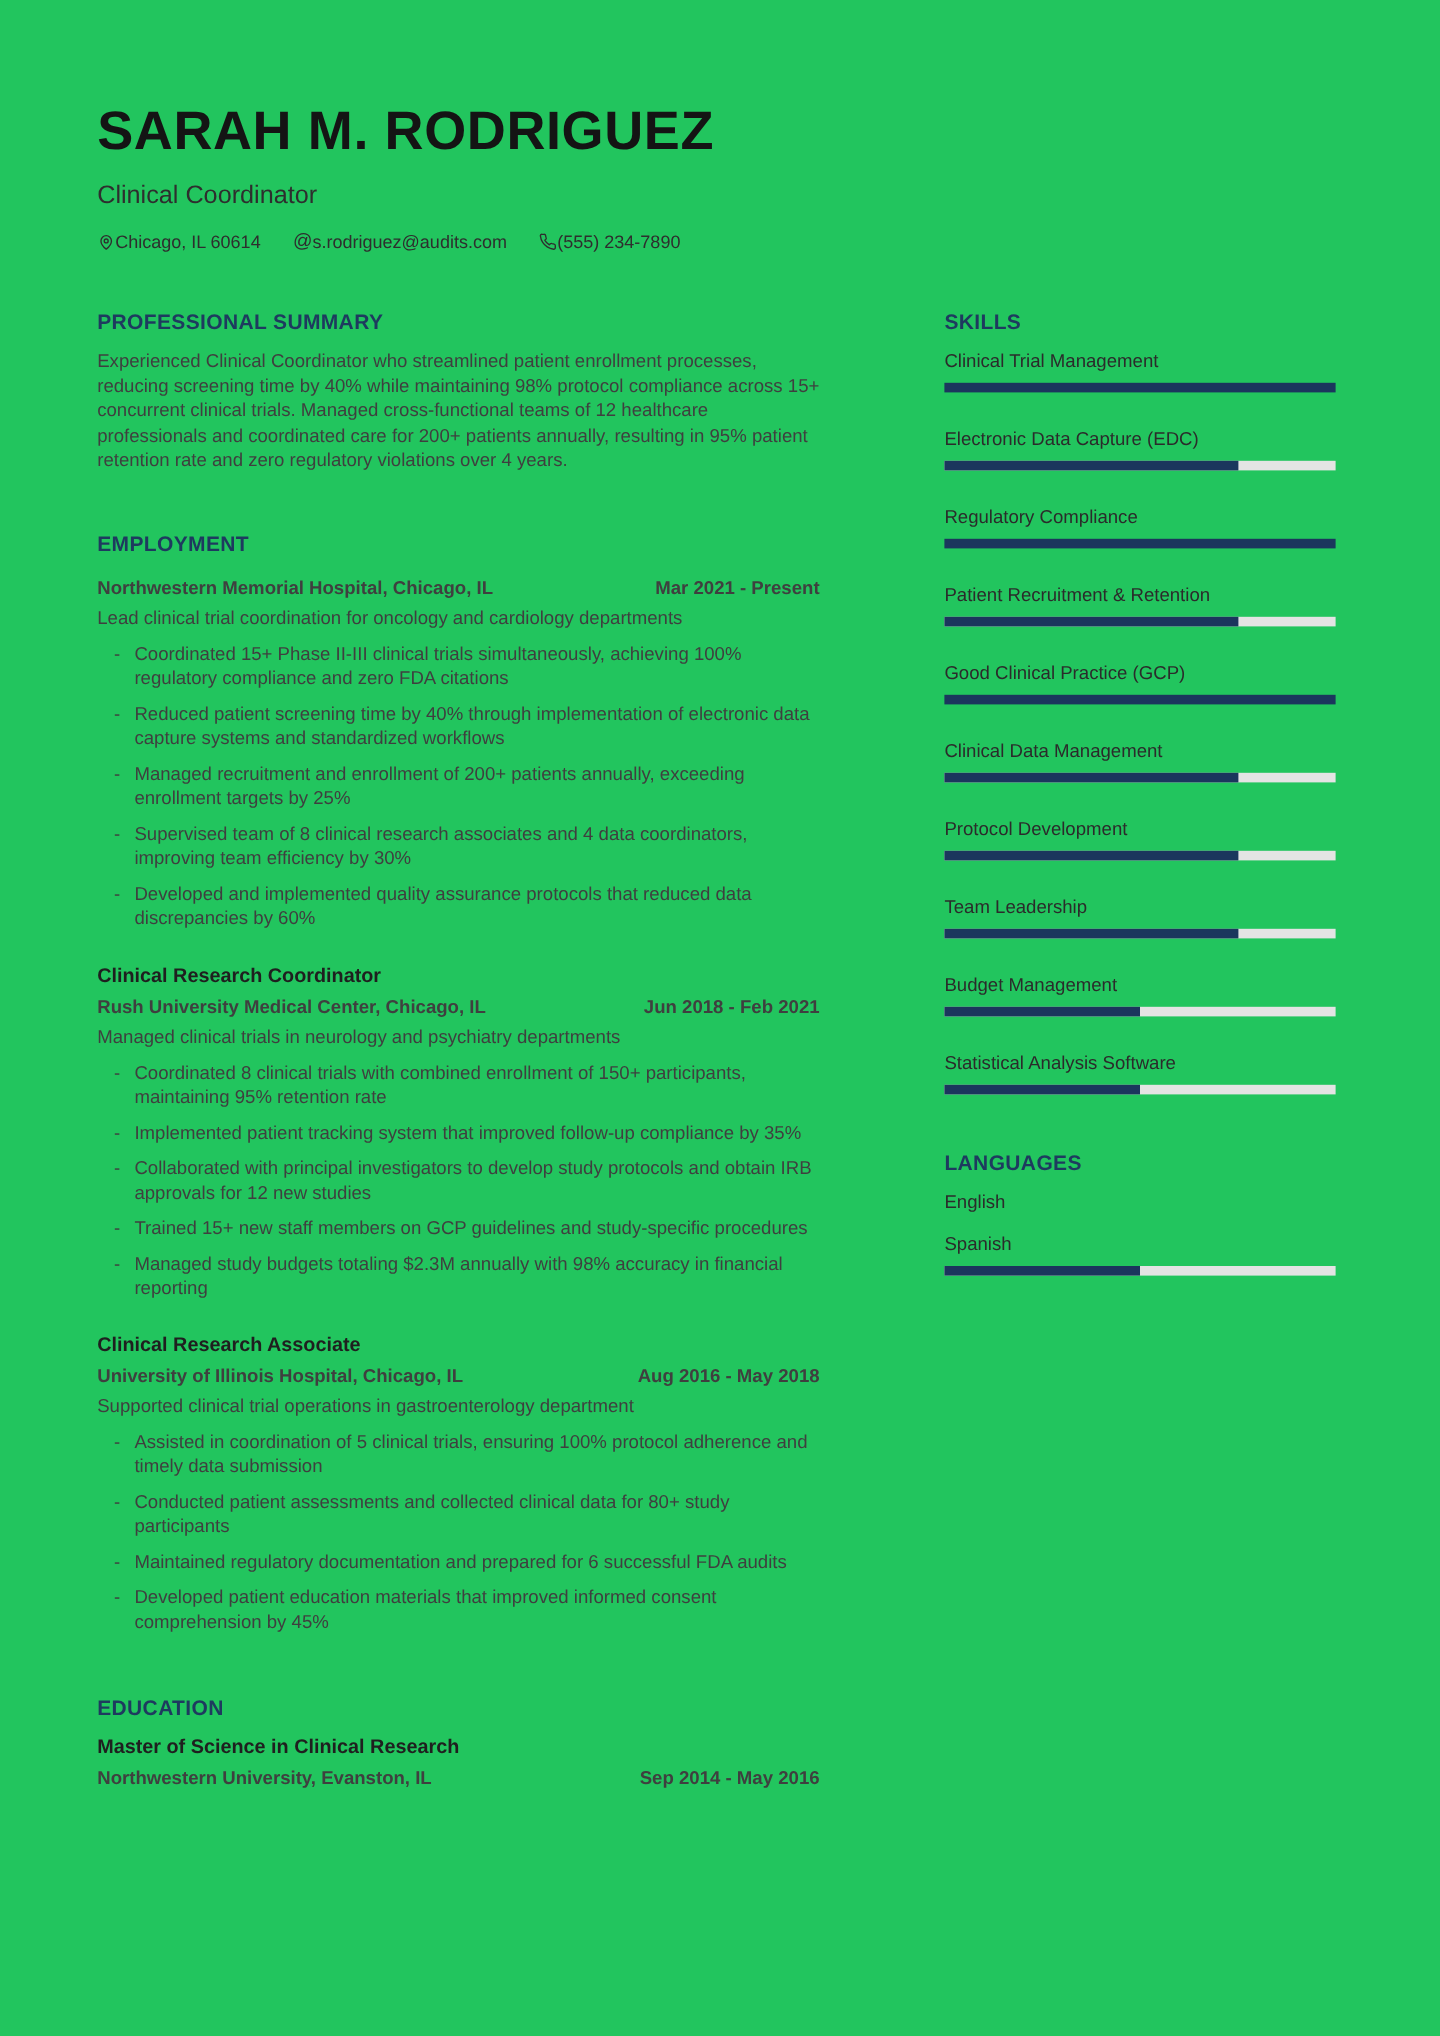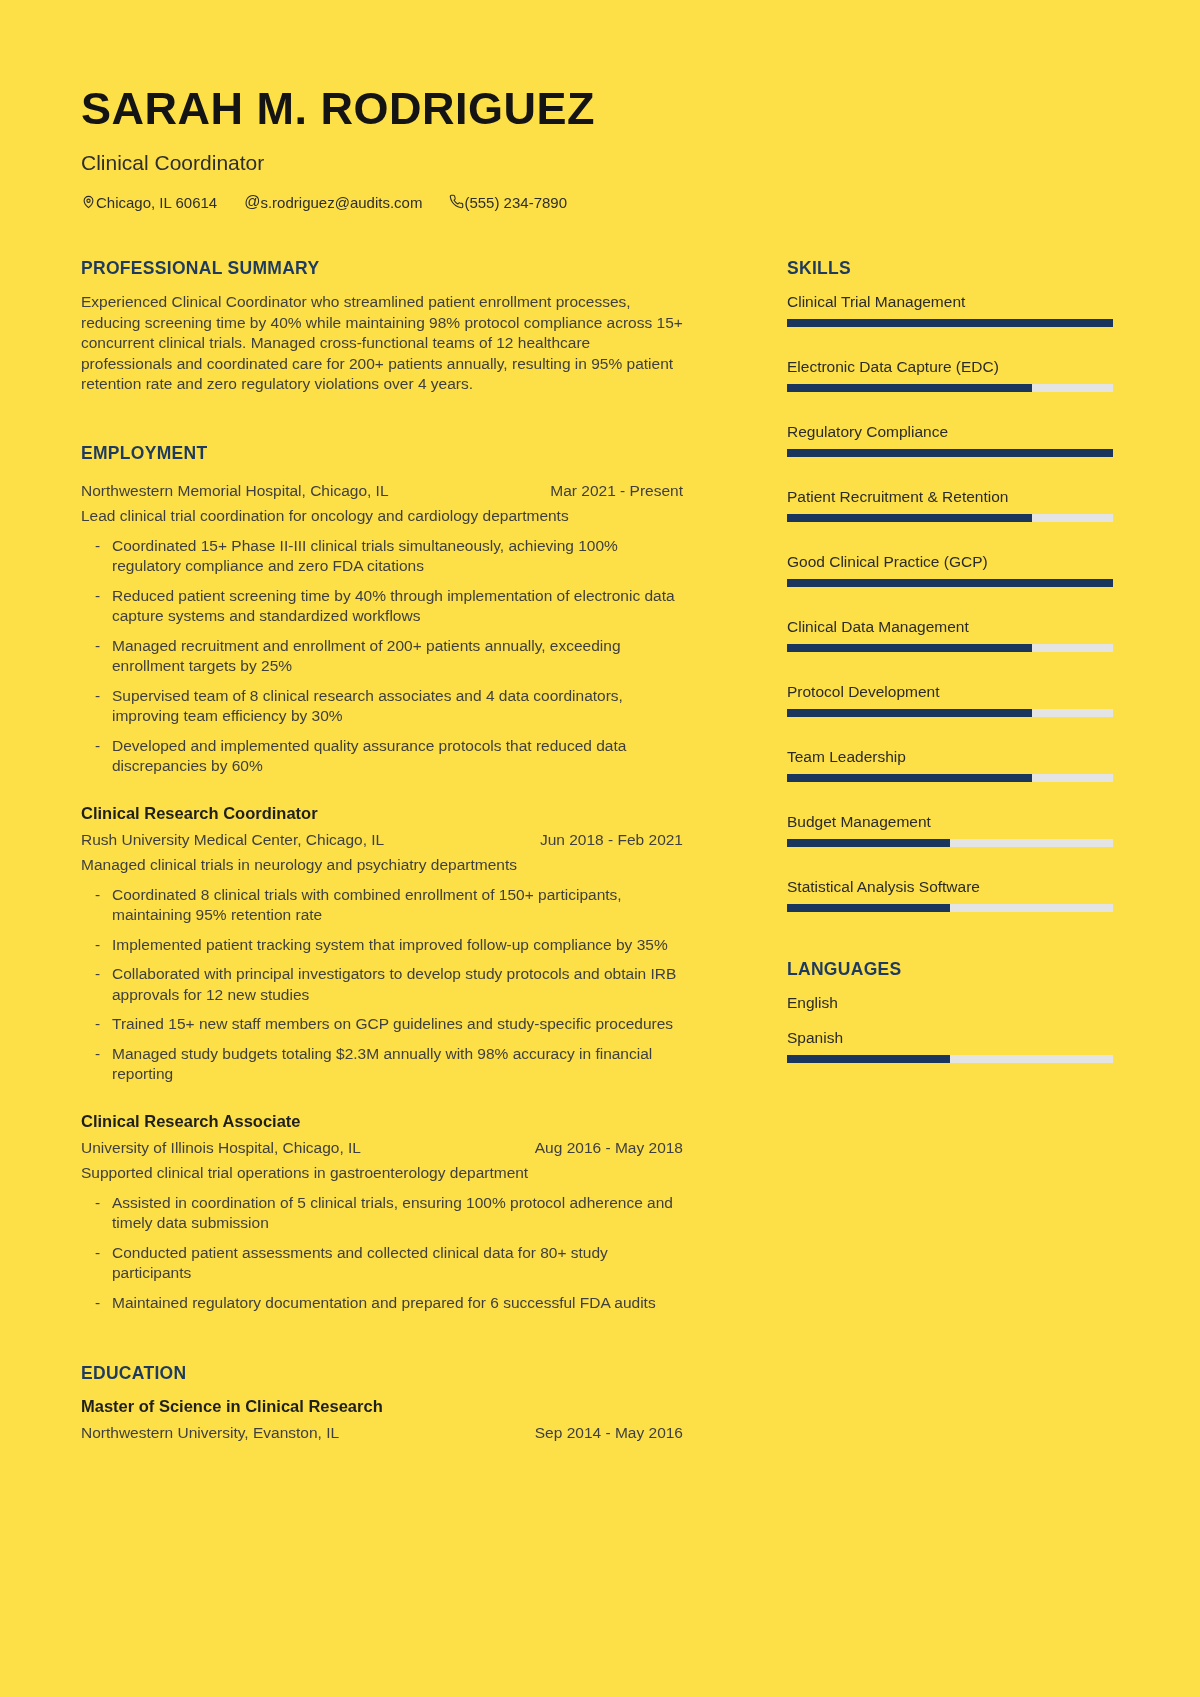--- a/index.html
+++ b/index.html
@@ -1,18 +1,18 @@
 <!DOCTYPE html>
 <html><head>
 <meta charset="utf-8">
 <style>
   html,body{margin:0;padding:0;background:#ffffff;}
   .page{
     width:1200px;height:1697px;box-sizing:border-box;position:relative;
-    background:#fde047;overflow:hidden;
+    background:#22c55e;overflow:hidden;
     padding:86px 87px 40px 81px;
     font-family:"Liberation Sans",sans-serif;color:#3f3f3f;
   }
   
   .name{font-size:45px;line-height:1;font-weight:700;color:#141414;letter-spacing:.5px;margin:0;}
   .job-headline{font-size:21px;color:#2e2e2e;font-weight:400;margin:20px 0 0 0;}
   .contact-row{display:flex;align-items:center;gap:27px;margin-top:19px;font-size:15px;color:#2e2e2e;}
   .contact-item{display:flex;gap:0;}
   .contact-item svg{display:block;}
   .at-glyph{font-size:16px;font-weight:400;color:#2e2e2e;line-height:1;}
@@ -21,21 +21,21 @@
   .main-col{width:602px;}
   .side-col{width:326px;margin-left:auto;}
   .section-heading{font-size:17.5px;font-weight:700;color:#1e3a5f;letter-spacing:.3px;margin:0 0 13px 0;}
   
   .summary-text{font-size:15.5px;line-height:20.5px;margin:0;}
   
   .employment-section{margin-top:48px;}
   .job{margin-top:27px;}
   .job:first-of-type{margin-top:17px;}
   .job-title{font-size:16.5px;font-weight:700;color:#1f1f1f;margin:0 0 7px 0;}
-  .meta-row{display:flex;justify-content:space-between;font-size:15.5px;line-height:20px;margin-bottom:5px;color:#3f3f3f;}
+  .meta-row{display:flex;justify-content:space-between;font-size:15.5px;line-height:20px;margin-bottom:5px;color:#3f3f3f;font-weight:bold;}
   .job-desc{margin:0 0 10px 0;font-size:15.5px;line-height:20px;}
   .bullets{margin:0;padding:0 0 0 14px;list-style:none;}
   .bullets li{position:relative;padding-left:17px;margin-bottom:9px;font-size:15.5px;line-height:20.5px;}
   .bullets li:last-child{margin-bottom:0;}
   .bullets li::before{content:"-";position:absolute;left:0;top:0;}
   
   .education-section{margin-top:50px;}
   .degree{font-size:16.5px;font-weight:700;color:#1f1f1f;margin:4px 0 7px 0;}
   
   .skill{margin-bottom:30px;}
@@ -122,20 +122,21 @@
     <h3 class="job-title">Clinical Research Associate</h3>
     <div class="meta-row">
       <span>University of Illinois Hospital, Chicago, IL</span>
       <span>Aug 2016 - May 2018</span>
     </div>
     <p class="job-desc">Supported clinical trial operations in gastroenterology department</p>
     <ul class="bullets">
       <li>Assisted in coordination of 5 clinical trials, ensuring 100% protocol adherence and timely data submission</li>
                 <li>Conducted patient assessments and collected clinical data for 80+ study participants</li>
                 <li>Maintained regulatory documentation and prepared for 6 successful FDA audits</li>
+                <li>Developed patient education materials that improved informed consent comprehension by 45%</li>
     </ul>
   </div>
           </div>
       </section>
 
       <section class="education-section">
         <h2 class="section-heading">EDUCATION</h2>
         <div class="degree">Master of Science in Clinical Research</div>
         <div class="meta-row">
           <span>Northwestern University, Evanston, IL</span>

